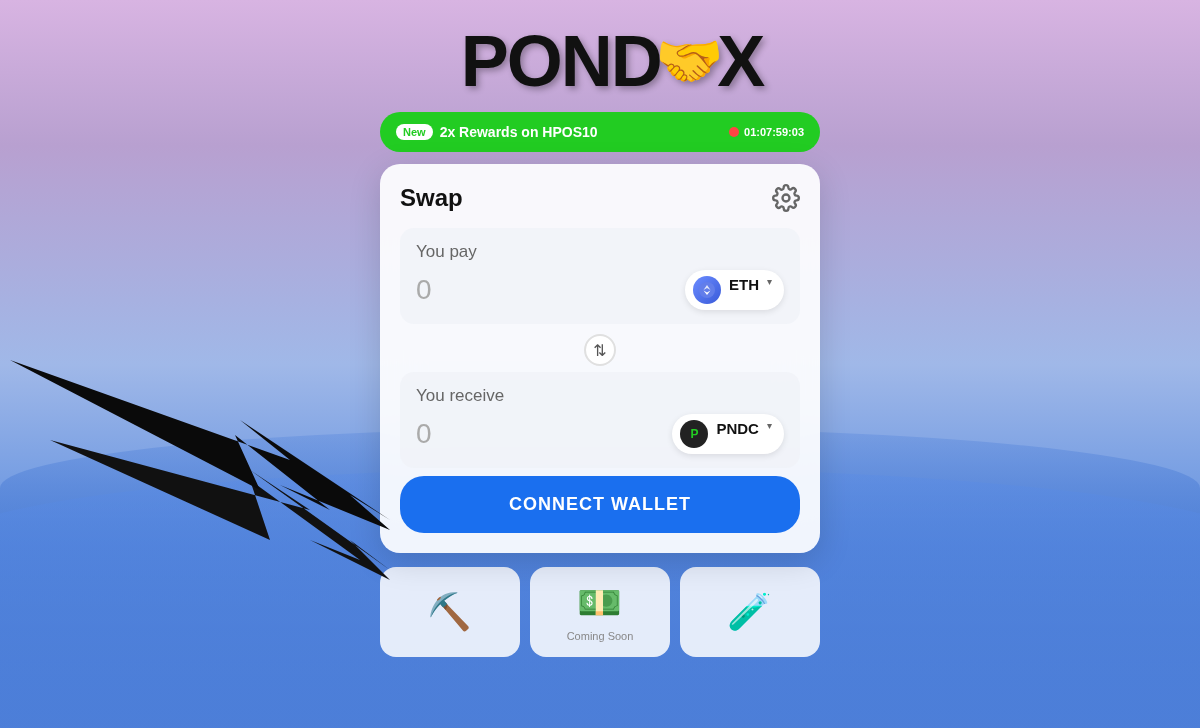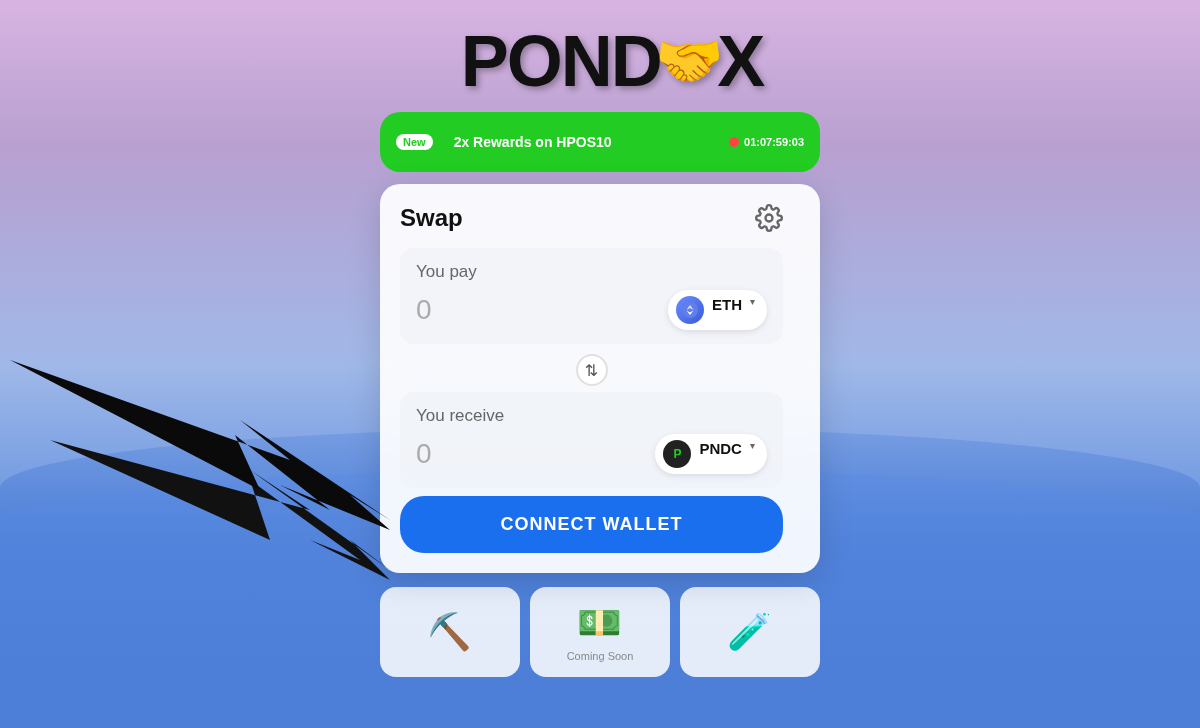--- a/index.html
+++ b/index.html
@@ -70,24 +70,24 @@
     .logo-handshake {
       font-size: 55px;
       display: inline-block;
       margin: 0 -5px;
     }
 
     
     .banner {
       background: #22cc22;
       border-radius: 20px;
-      padding: 22px 16px;
-      display: flex;
-      align-items: center;
-      gap: 16px;
+      padding: 12px 16px;
+      display: flex;
+      align-items: center;
+      gap: 2px;
       margin-bottom: 12px;
       min-width: 440px;
       justify-content: space-between;
     }
 
     .banner-new {
       background: white;
       color: #22cc22;
       font-size: 11px;
       font-weight: 700;
@@ -117,21 +117,21 @@
       height: 10px;
       background: #ff4444;
       border-radius: 50%;
     }
 
     
     .swap-card {
       background: rgba(255,255,255,0.92);
       backdrop-filter: blur(20px);
       border-radius: 20px;
-      padding: 20px 37px 20px 20px;
+      padding: 20px 20px 20px 20px;
       width: 440px;
       box-shadow: 0 8px 32px rgba(0,0,0,0.15);
     }
 
     .swap-header {
       display: flex;
       justify-content: space-between;
       align-items: center;
       margin-bottom: 16px;
     }

